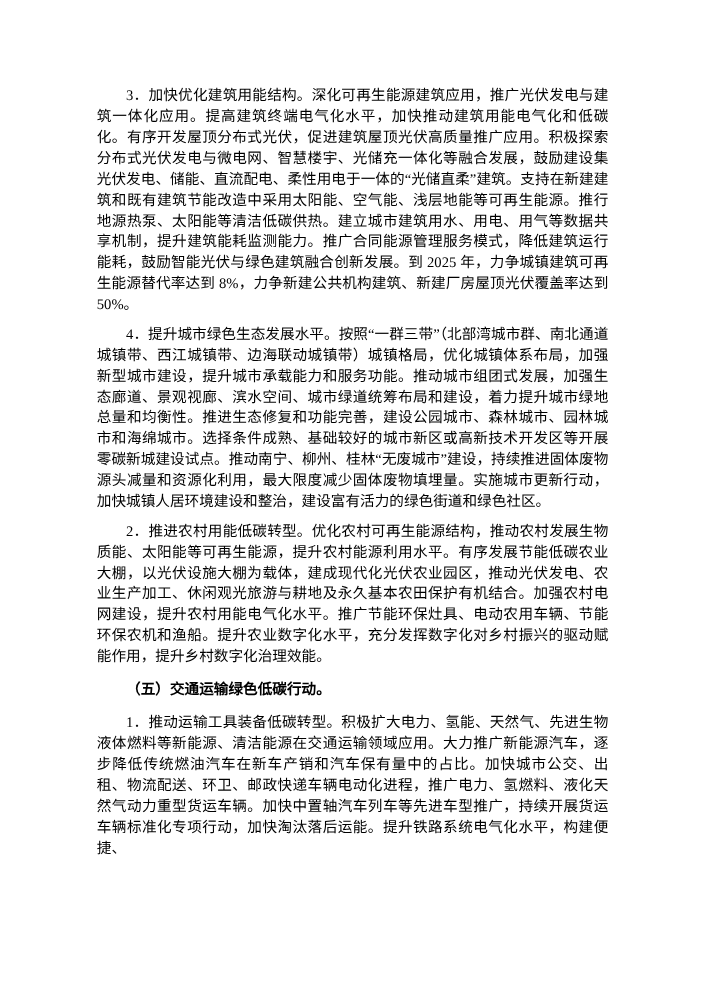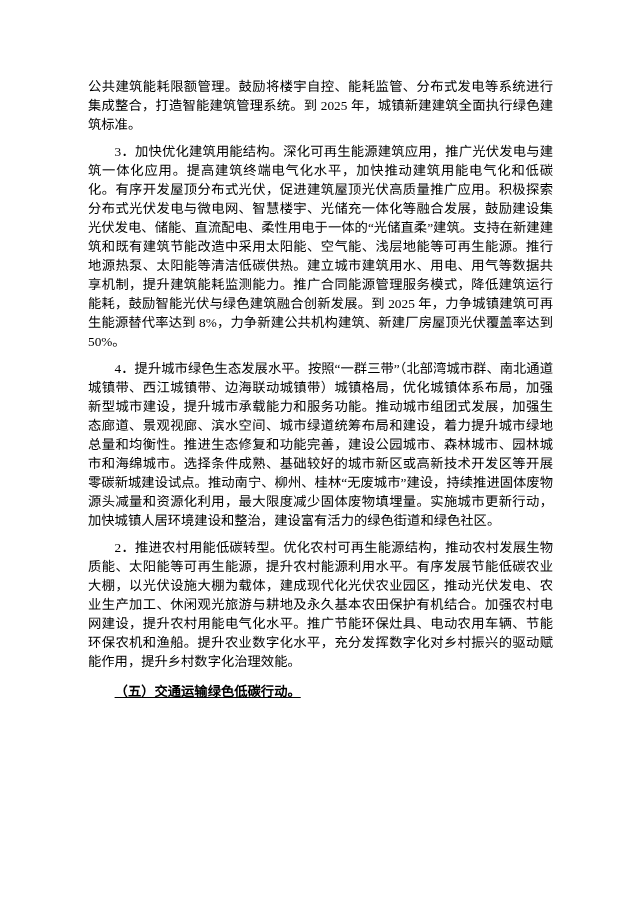--- a/index.html
+++ b/index.html
@@ -31,31 +31,30 @@
     letter-spacing: 0;
     word-break: break-all;
   }
   .para.no-indent {
     text-indent: 0;
   }
   .para.heading {
     font-weight: bold;
     margin-top: 11px;
     margin-bottom: 11px;
-    text-decoration: underline;
   }
 </style>
 </head>
 <body>
 
 <div class="page">
-  <p class="para no-indent">公共建筑能耗限额管理。鼓励将楼宇自控、能耗监管、分布式发电等系统进行集成整合，打造智能建筑管理系统。到 2025 年，城镇新建建筑全面执行绿色建筑标准。</p>
 
   <p class="para">3．加快优化建筑用能结构。深化可再生能源建筑应用，推广光伏发电与建筑一体化应用。提高建筑终端电气化水平，加快推动建筑用能电气化和低碳化。有序开发屋顶分布式光伏，促进建筑屋顶光伏高质量推广应用。积极探索分布式光伏发电与微电网、智慧楼宇、光储充一体化等融合发展，鼓励建设集光伏发电、储能、直流配电、柔性用电于一体的“光储直柔”建筑。支持在新建建筑和既有建筑节能改造中采用太阳能、空气能、浅层地能等可再生能源。推行地源热泵、太阳能等清洁低碳供热。建立城市建筑用水、用电、用气等数据共享机制，提升建筑能耗监测能力。推广合同能源管理服务模式，降低建筑运行能耗，鼓励智能光伏与绿色建筑融合创新发展。到 2025 年，力争城镇建筑可再生能源替代率达到 8%，力争新建公共机构建筑、新建厂房屋顶光伏覆盖率达到 50%。</p>
 
   <p class="para">4．提升城市绿色生态发展水平。按照“一群三带”（北部湾城市群、南北通道城镇带、西江城镇带、边海联动城镇带）城镇格局，优化城镇体系布局，加强新型城市建设，提升城市承载能力和服务功能。推动城市组团式发展，加强生态廊道、景观视廊、滨水空间、城市绿道统筹布局和建设，着力提升城市绿地总量和均衡性。推进生态修复和功能完善，建设公园城市、森林城市、园林城市和海绵城市。选择条件成熟、基础较好的城市新区或高新技术开发区等开展零碳新城建设试点。推动南宁、柳州、桂林“无废城市”建设，持续推进固体废物源头减量和资源化利用，最大限度减少固体废物填埋量。实施城市更新行动，加快城镇人居环境建设和整治，建设富有活力的绿色街道和绿色社区。</p>
 
   <p class="para">2．推进农村用能低碳转型。优化农村可再生能源结构，推动农村发展生物质能、太阳能等可再生能源，提升农村能源利用水平。有序发展节能低碳农业大棚，以光伏设施大棚为载体，建成现代化光伏农业园区，推动光伏发电、农业生产加工、休闲观光旅游与耕地及永久基本农田保护有机结合。加强农村电网建设，提升农村用能电气化水平。推广节能环保灶具、电动农用车辆、节能环保农机和渔船。提升农业数字化水平，充分发挥数字化对乡村振兴的驱动赋能作用，提升乡村数字化治理效能。</p>
 
   <p class="para heading">（五）交通运输绿色低碳行动。</p>
 
 
+  <p class="para">1．推动运输工具装备低碳转型。积极扩大电力、氢能、天然气、先进生物液体燃料等新能源、清洁能源在交通运输领域应用。大力推广新能源汽车，逐步降低传统燃油汽车在新车产销和汽车保有量中的占比。加快城市公交、出租、物流配送、环卫、邮政快递车辆电动化进程，推广电力、氢燃料、液化天然气动力重型货运车辆。加快中置轴汽车列车等先进车型推广，持续开展货运车辆标准化专项行动，加快淘汰落后运能。提升铁路系统电气化水平，构建便捷、</p>
 </div>
 
 </body></html>

